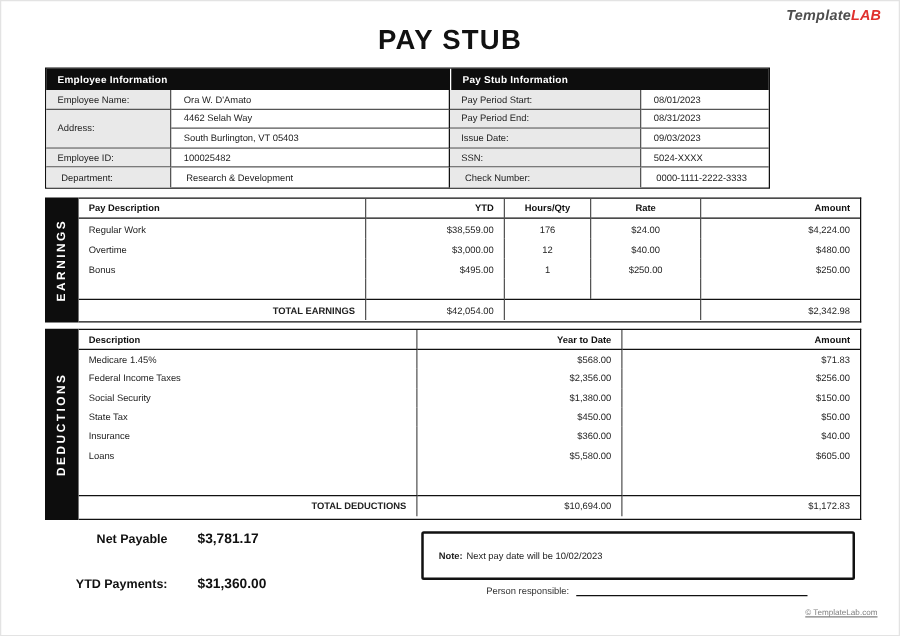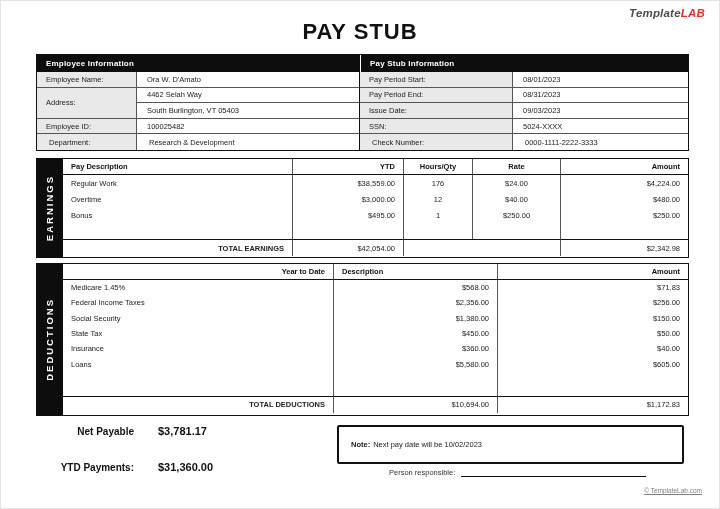--- a/index.html
+++ b/index.html
@@ -9,21 +9,21 @@
 
   
   .brand { position:absolute; top:6px; right:14px; font-size:11.5px; font-weight:bold; font-style:italic; color:#4d4d4d; letter-spacing:.2px; }
   .brand .red { color:var(--logo-red,#e0312e); }
 
   
   .title { position:absolute; top:18px; left:0; width:100%; text-align:center;
            font-size:22px; font-weight:bold; letter-spacing:1px; color:#111; }
 
   
-  .info { position:absolute; left:35px; top:53px; width:653px;
+  .info { position:absolute; left:35px; top:53px; width:580px;
           border:1.5px solid var(--border-dark,#111);
           display:grid; grid-template-columns:100px 223px 153px 1fr;
           grid-template-rows:17px repeat(5,15.6px); background:#fff; }
   .info .hd { grid-column:1/3; background:var(--header-bar,#0d0d0d); color:#fff;
               font-weight:bold; font-size:8px; display:flex; align-items:center; padding-left:9px; letter-spacing:.2px; }
   .info .hd.rt { grid-column:3/5; border-left:1px solid #fff; }
   .info .cell { font-size:7.5px; display:flex; align-items:center; overflow:hidden; white-space:nowrap; }
   .info .lab { background:var(--label-cell,#e9e9e9); padding-left:9px; border-right:1px solid var(--grid-line,#555); border-bottom:1px solid var(--grid-line,#555); }
   .info .val { padding-left:10px; border-bottom:1px solid var(--grid-line,#555); }
   .info .valL { border-right:1.5px solid var(--border-dark,#111); }
@@ -147,22 +147,22 @@
     <div class="c tot br span2"></div>
     <div class="c tot money r">$2,342.98</div>
   </div>
 </div>
 
 <div class="section ded" style="top:262px; height:153px;">
   <div class="sidebar">
     <span class="vtext">DEDUCTIONS</span>
   </div>
   <div class="tbl">
+    <div class="c hdr br">Description</div>
     <div class="c hdr br r">Year to Date</div>
-    <div class="c hdr br">Description</div>
     <div class="c hdr r">Amount</div>
 
     <div class="c br">Medicare 1.45%</div>
     <div class="c br r">$568.00</div>
     <div class="c r">$71.83</div>
 
     <div class="c br">Federal Income Taxes</div>
     <div class="c br r">$2,356.00</div>
     <div class="c r">$256.00</div>
 

